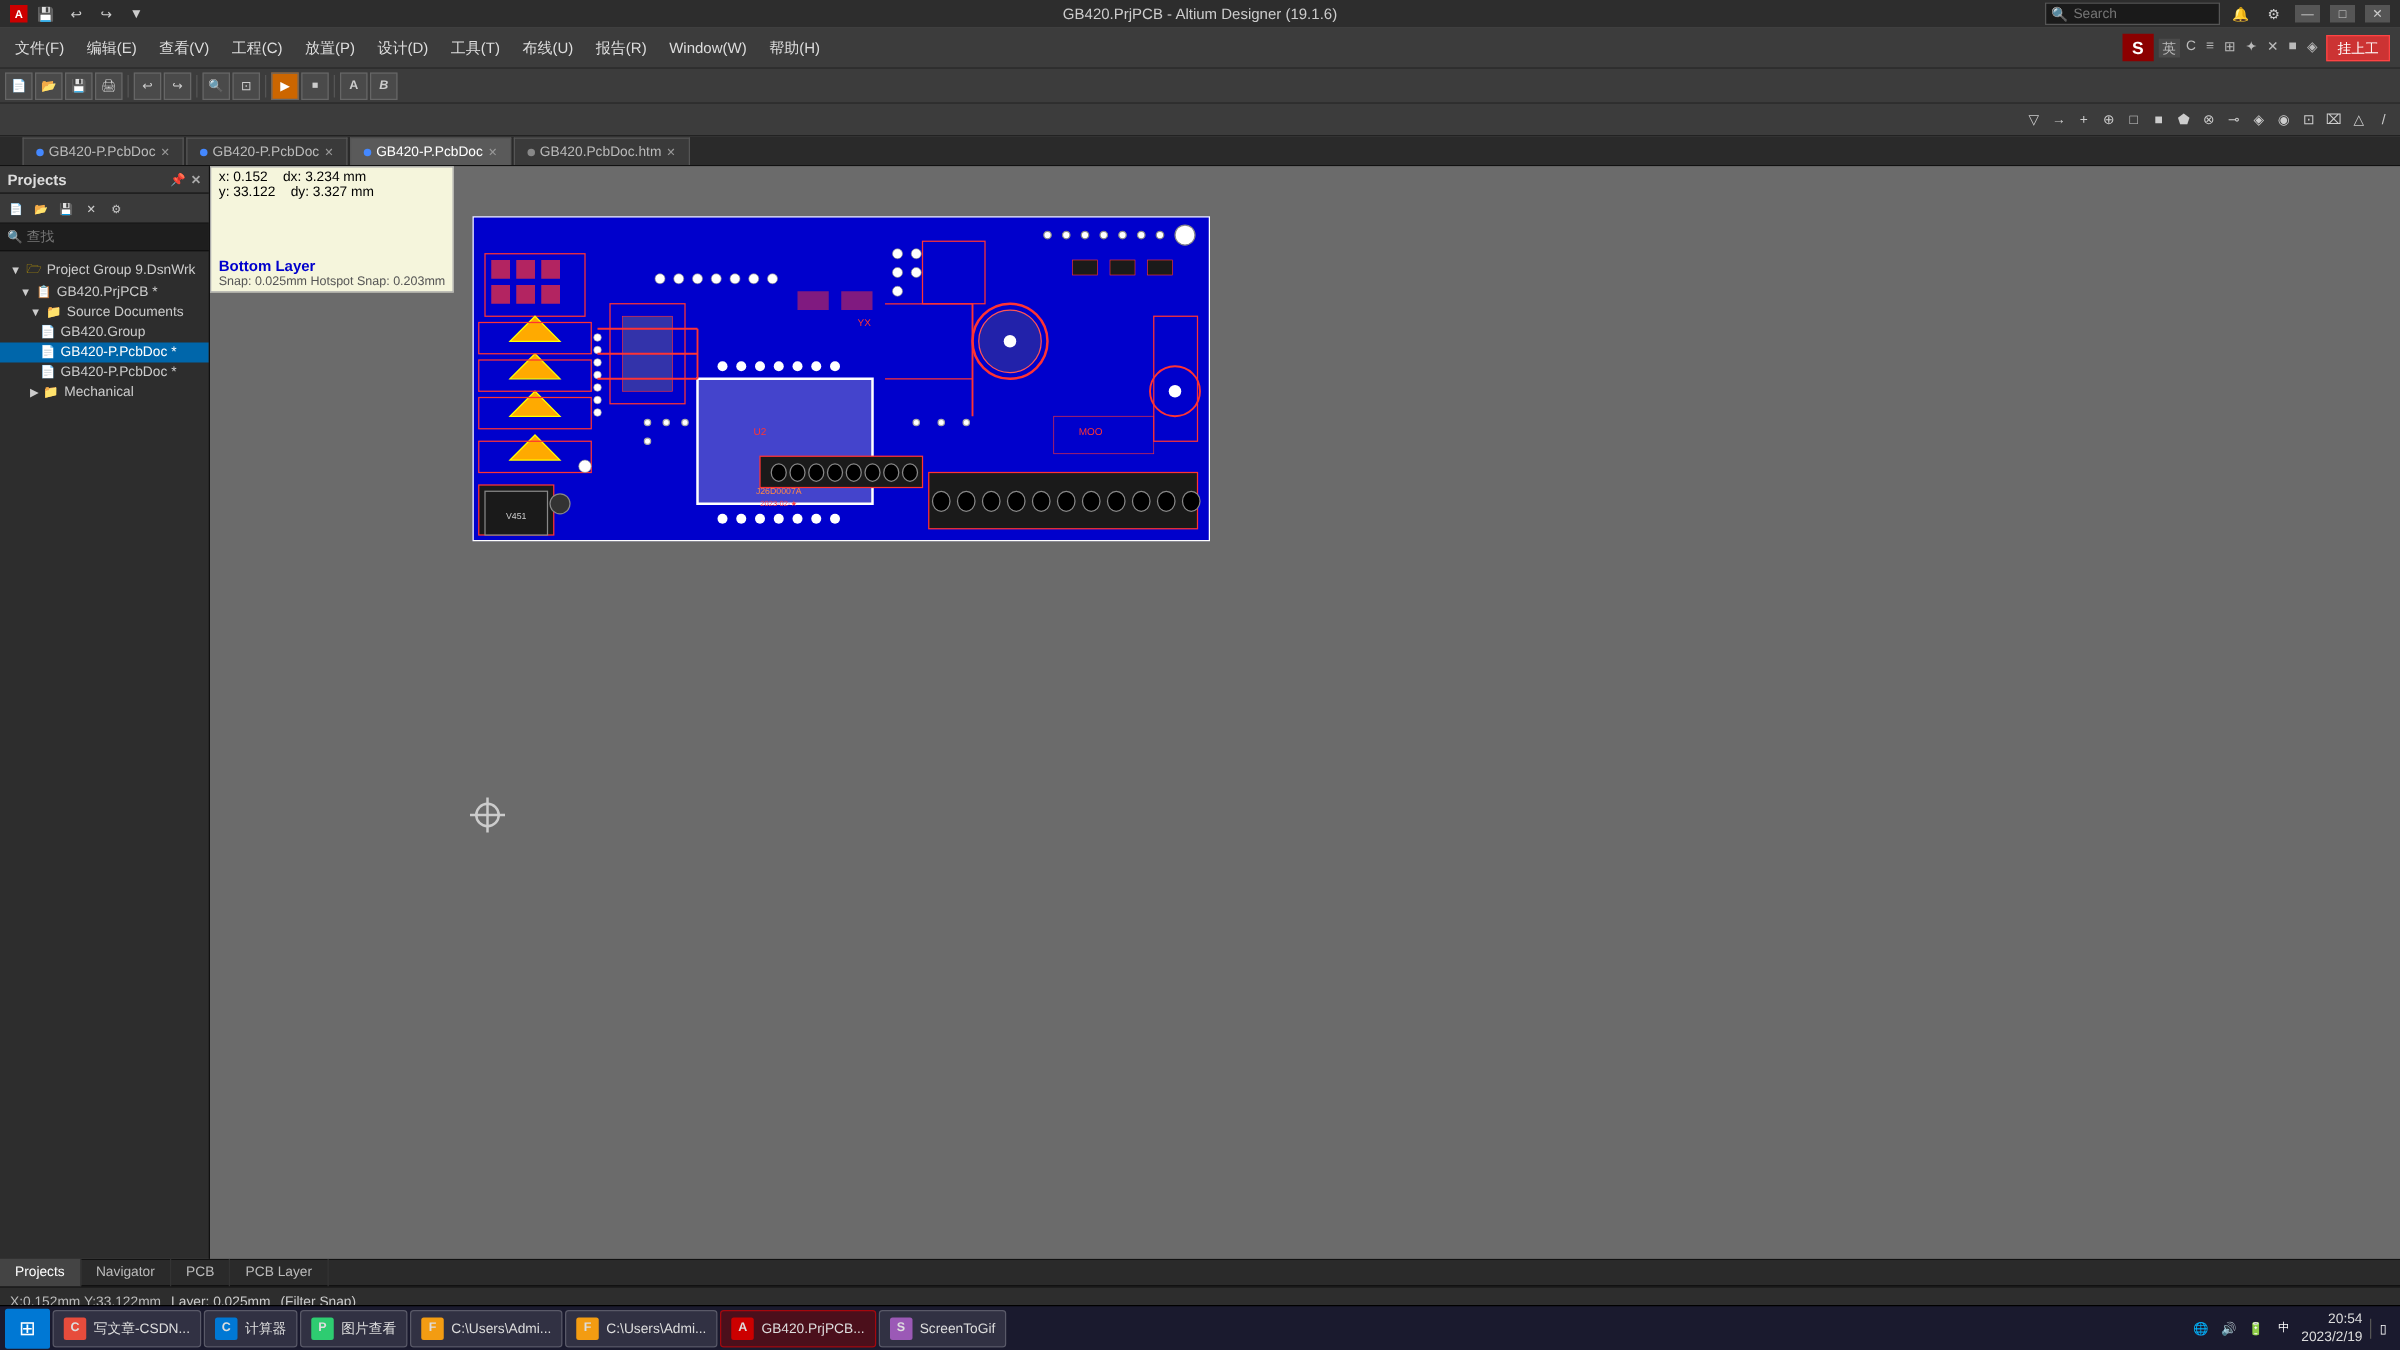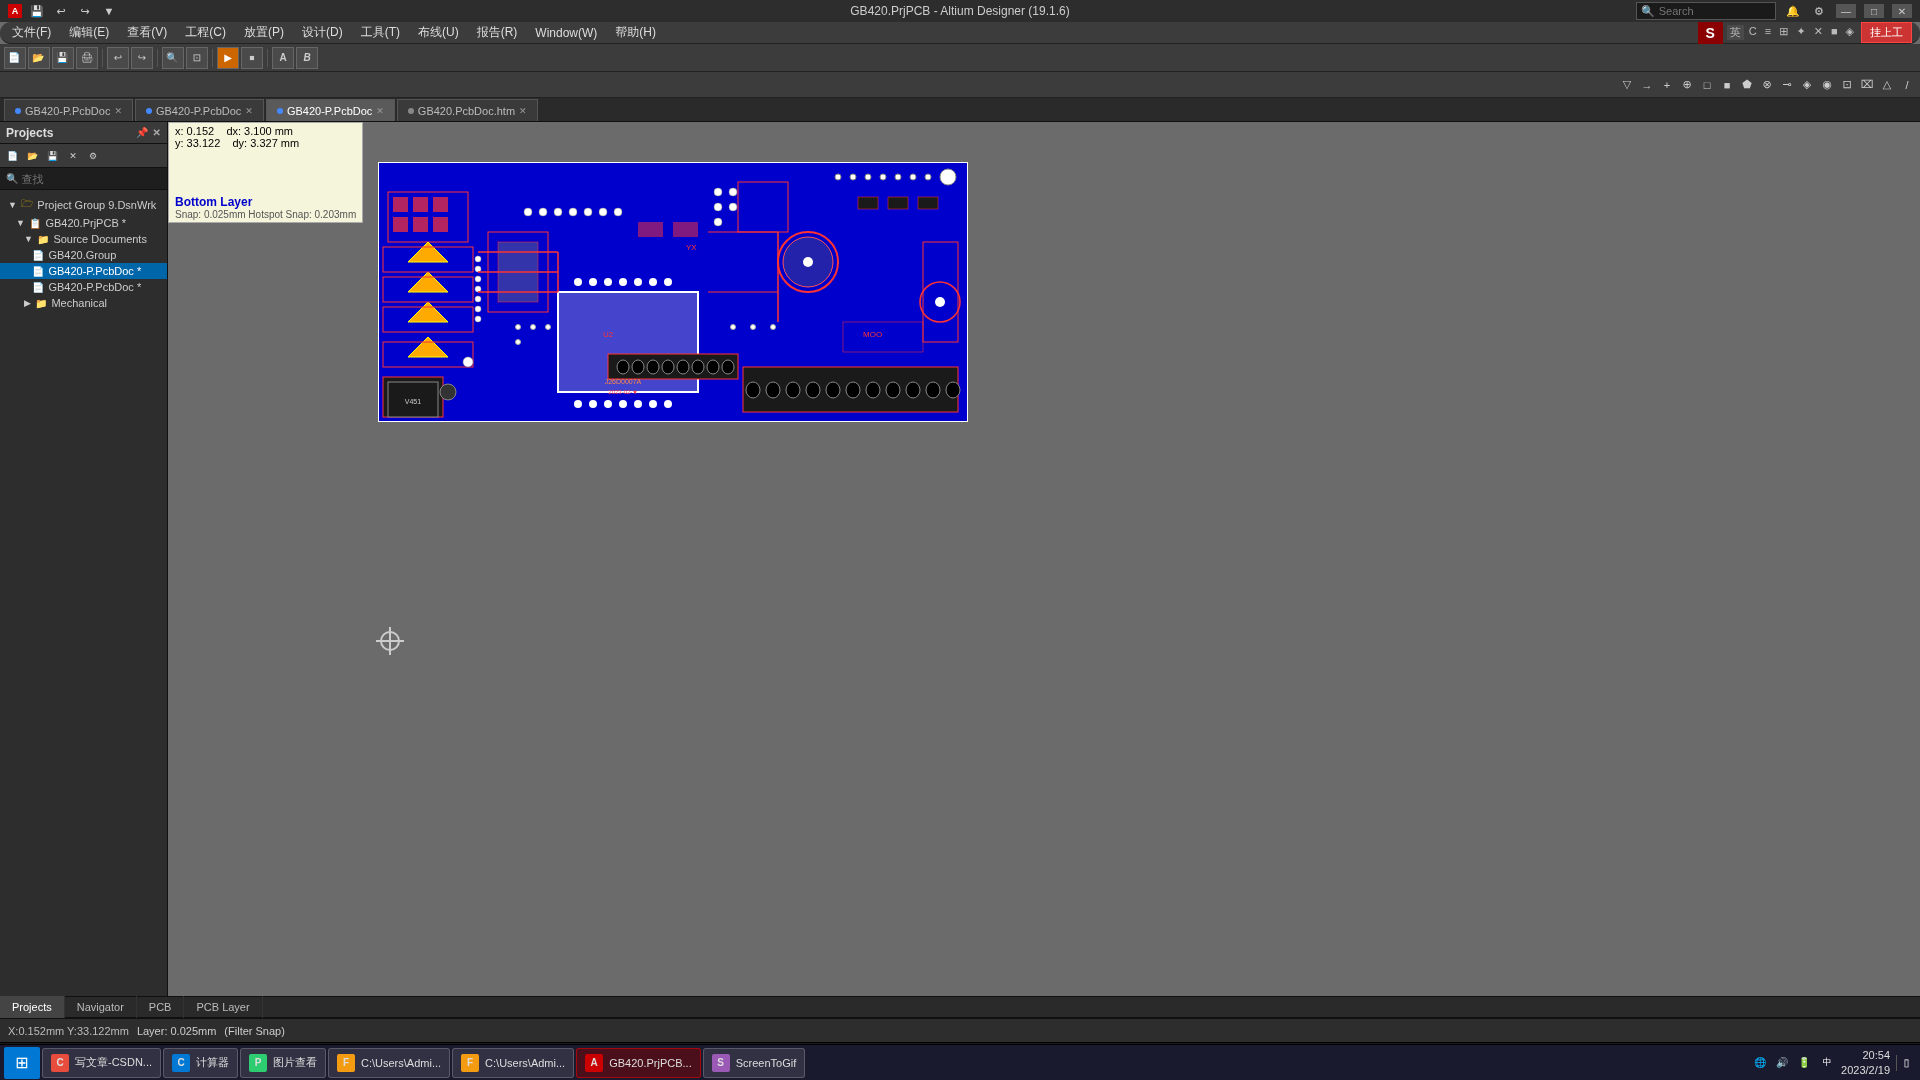--- a/index.html
+++ b/index.html
@@ -75,28 +75,27 @@
       background: transparent;
       border: none;
       outline: none;
       color: #ccc;
       font-size: 11px;
       width: 100px;
     }
 
     
     #menu-bar {
-      height: 22px;
+      height: 33px;
       background: #3c3c3c;
       display: flex;
       align-items: center;
       padding: 0 4px;
       gap: 2px;
       border-bottom: 1px solid #222;
-      border-radius: 11px;
     }
     .menu-item {
       padding: 2px 8px;
       font-size: 12px;
       color: #ddd;
       cursor: pointer;
       white-space: nowrap;
     }
 
     
@@ -127,21 +126,21 @@
       background: #555;
       margin: 0 2px;
     }
 
     
     #tabs-bar {
       height: 24px;
       background: #2a2a2a;
       display: flex;
       align-items: flex-end;
-      padding: 0 4px;
+      padding: 0 18px;
       border-bottom: 1px solid #111;
     }
     .tab {
       height: 22px;
       padding: 0 10px;
       background: #3a3a3a;
       border: 1px solid #555;
       border-bottom: none;
       cursor: pointer;
       display: flex;
@@ -682,21 +681,21 @@
         <span>Mechanical</span>
       </div>
     </div>
   </div>
 
   <div id="canvas-area">
 
     <div id="coord-box">
       <div>
         <span>x: 0.152</span>&nbsp;&nbsp;&nbsp;
-        <span>dx: 3.100  mm</span>
+        <span>dx: 3.234  mm</span>
       </div>
       <div>
         <span>y: 33.122</span>&nbsp;&nbsp;&nbsp;
         <span>dy: 3.327  mm</span>
       </div>
       <div class="bottom-layer-label">Bottom Layer</div>
       <div class="snap-info">Snap: 0.025mm Hotspot Snap: 0.203mm</div>
     </div>
 
     <div id="cursor-cross">

